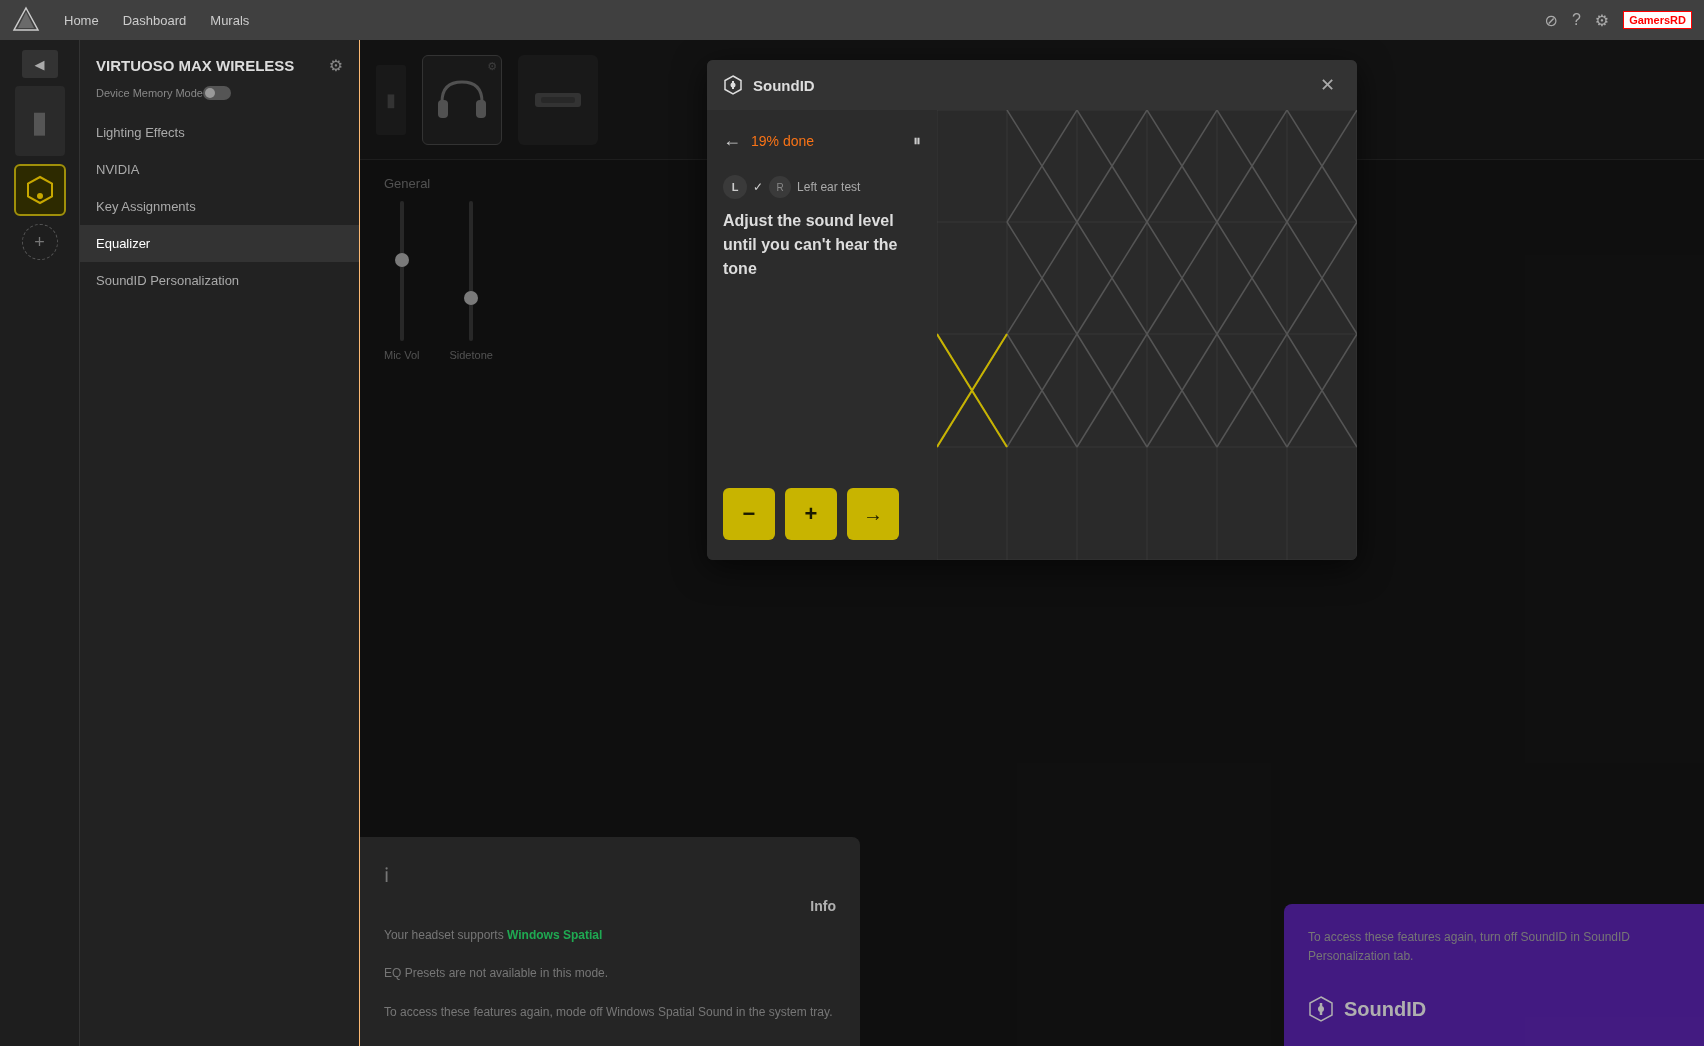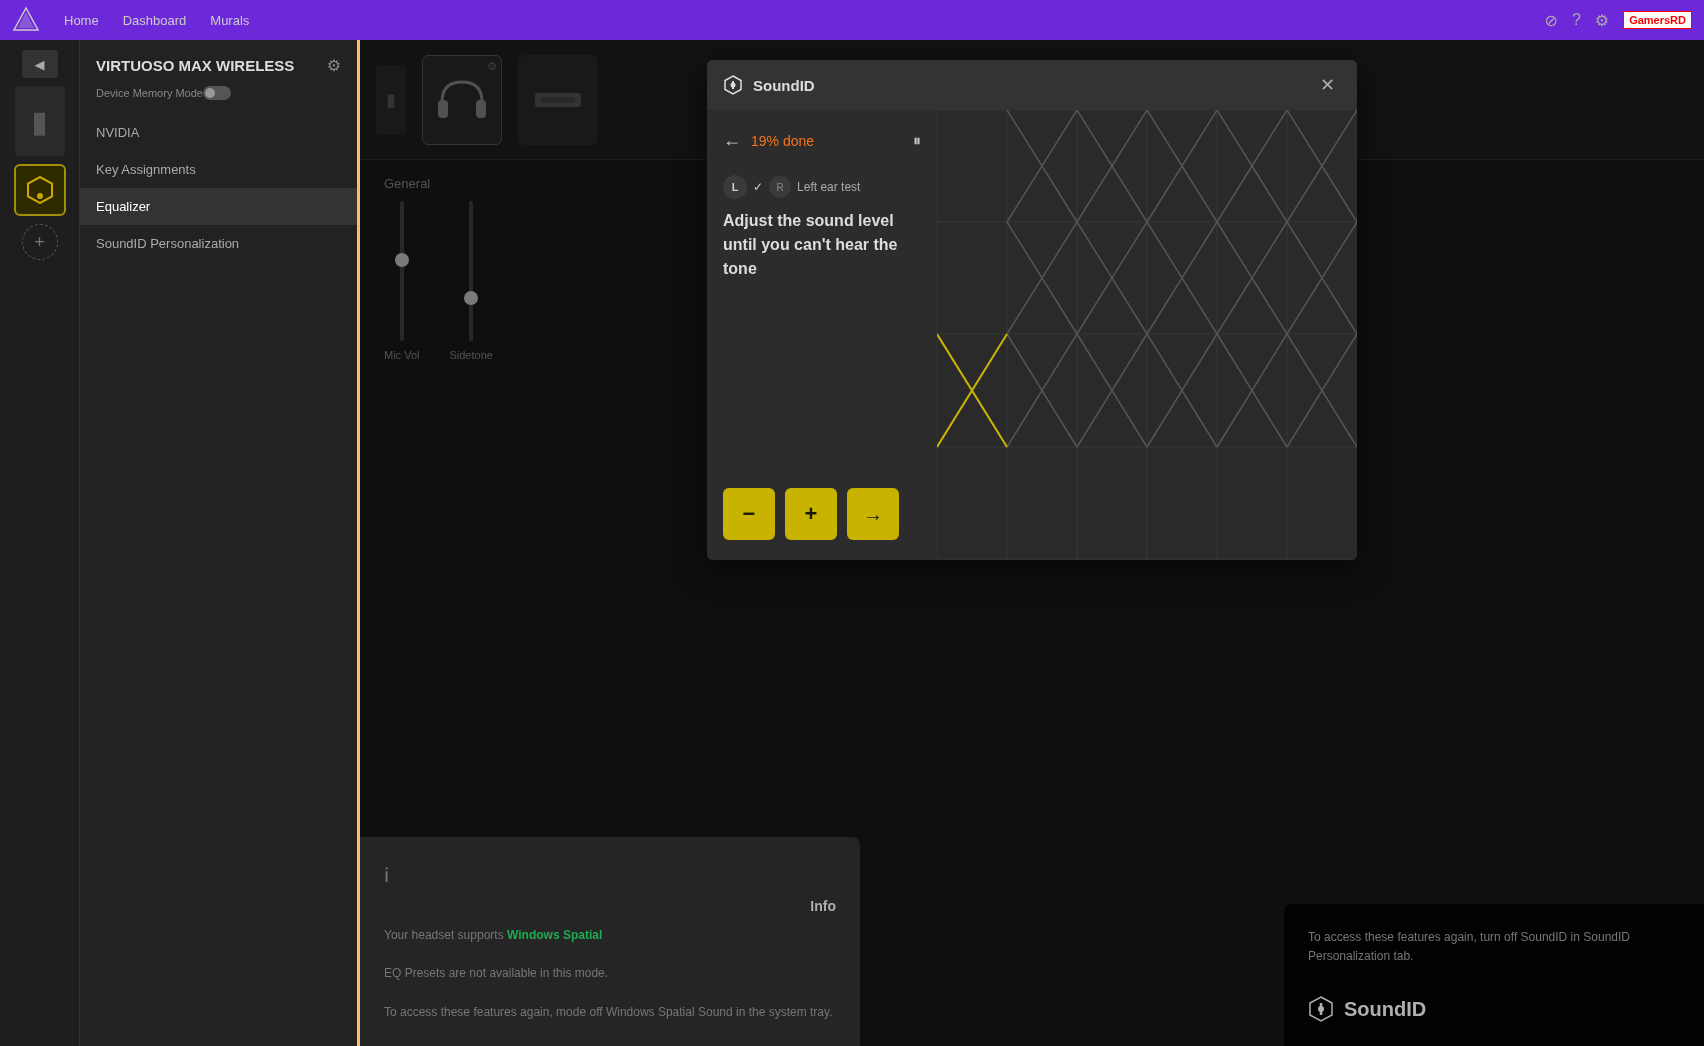--- a/index.html
+++ b/index.html
@@ -9,21 +9,21 @@
       background: #1a1a1a;
       font-family: 'Segoe UI', Arial, sans-serif;
       overflow: hidden;
       color: #ccc;
     }
 
     
     .topnav {
       width: 100%;
       height: 40px;
-      background: #6d28d9;
+      background: #404040;
       display: flex;
       align-items: center;
       padding: 0 12px;
       gap: 24px;
     }
     .topnav-link {
       color: #ccc;
       font-size: 13px;
       cursor: pointer;
     }
@@ -109,21 +109,21 @@
       font-size: 18px;
     }
 
     
     .sidebar {
       width: 280px;
       background: #222;
       padding: 0;
       display: flex;
       flex-direction: column;
-      border-right: 3px solid #fdba74;
+      border-right: 1px solid #fdba74;
     }
     .device-header {
       padding: 16px 16px 10px 16px;
       display: flex;
       align-items: flex-start;
       justify-content: space-between;
     }
     .device-name {
       font-size: 15px;
       font-weight: bold;
@@ -288,21 +288,21 @@
       line-height: 1.6;
     }
     .info-text strong { color: #22c55e; }
 
     
     .info-panel-right {
       position: absolute;
       right: 0;
       bottom: 0;
       width: 420px;
-      background: #000000;
+      background: #4c1d95;
       padding: 24px;
       border-radius: 8px 0 0 0;
     }
     .soundid-logo-area {
       display: flex;
       align-items: center;
       gap: 10px;
       margin-top: 30px;
     }
     .soundid-logo-text {
@@ -542,20 +542,21 @@
     <div class="device-header">
       <div class="device-name">VIRTUOSO MAX WIRELESS</div>
       <span class="gear-icon">⚙</span>
     </div>
     <div class="device-memory-row">
       <span class="device-memory-label">Device Memory Mode</span>
       <div class="toggle-off"></div>
     </div>
 
     <div class="sidebar-nav">
+      <div class="sidebar-item">Lighting Effects</div>
       <div class="sidebar-item">NVIDIA</div>
       <div class="sidebar-item">Key Assignments</div>
       <div class="sidebar-item active">Equalizer</div>
       <div class="sidebar-item">SoundID Personalization</div>
     </div>
   </div>
 
   <div class="main-content">
 
     <div class="device-thumbs-bar">

